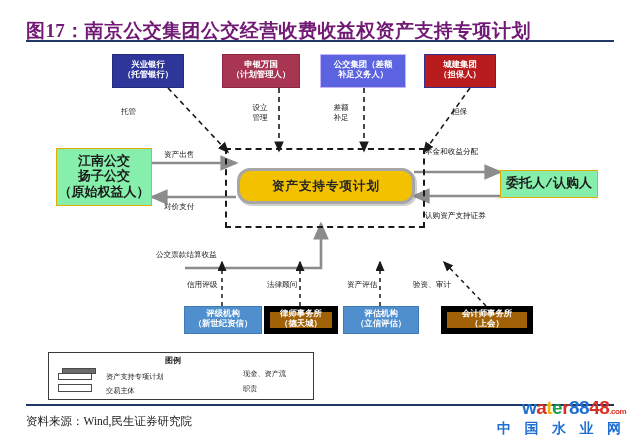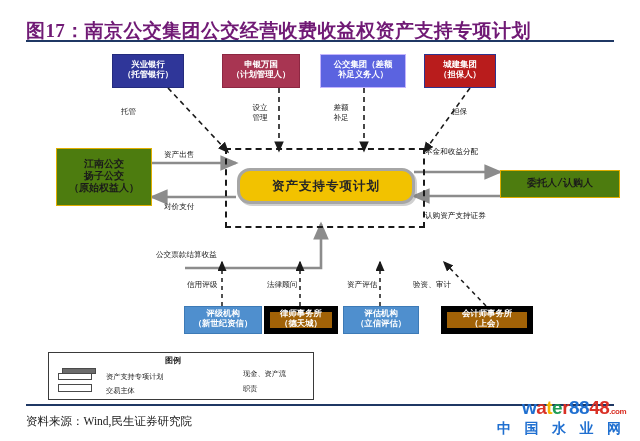--- a/index.html
+++ b/index.html
@@ -49,22 +49,22 @@
   .b-crimson{background:#a83552;border:1px solid #8d2742;}
   .b-periwinkle{background:#5b63e0;border:1px solid #c4b5fd;}
   .b-indigo{background:#b91c1c;border:1px solid #2f338d;}
 
   
   .b-blue{background:#4f8fce;border:1px solid #3d7ab6;}
   .b-blue2{background:#a16207;border:6px solid #000000;}
 
   
   .b-yellow{
-    background:#4d7c0f;border:1px solid #e0ad00;color:#1a1a1a;
-    font-size:10px;
+    background:#86efac;border:1px solid #e0ad00;color:#1a1a1a;
+    font-size:13px;
   }
 
   
   .spv{
     position:absolute;box-sizing:border-box;
     display:flex;align-items:center;justify-content:center;
     background:#f2c200;
     border:3px solid #a6a6a6;
     border-radius:13px;
     box-shadow:2px 2px 0 rgba(120,120,120,.35);
@@ -226,21 +226,21 @@
   </div>
 
   <div class="box b-yellow" style="left:56px;top:148px;width:96px;height:58px;">
     <div>
       <span>江南公交</span>
       <span>扬子公交</span>
       <span>（原始权益人）</span>
     </div>
   </div>
 
-  <div class="box b-yellow" style="left:500px;top:170px;width:120px;height:28px;">
+  <div class="box b-yellow" style="left:500px;top:170px;width:98px;height:28px;">
     <span>委托人/认购人</span>
   </div>
 
 
   <div class="box b-blue" style="left:184px;top:306px;width:78px;height:28px;">
     <div>
       <span>评级机构</span>
       <span>（新世纪资信）</span>
     </div>
   </div>

